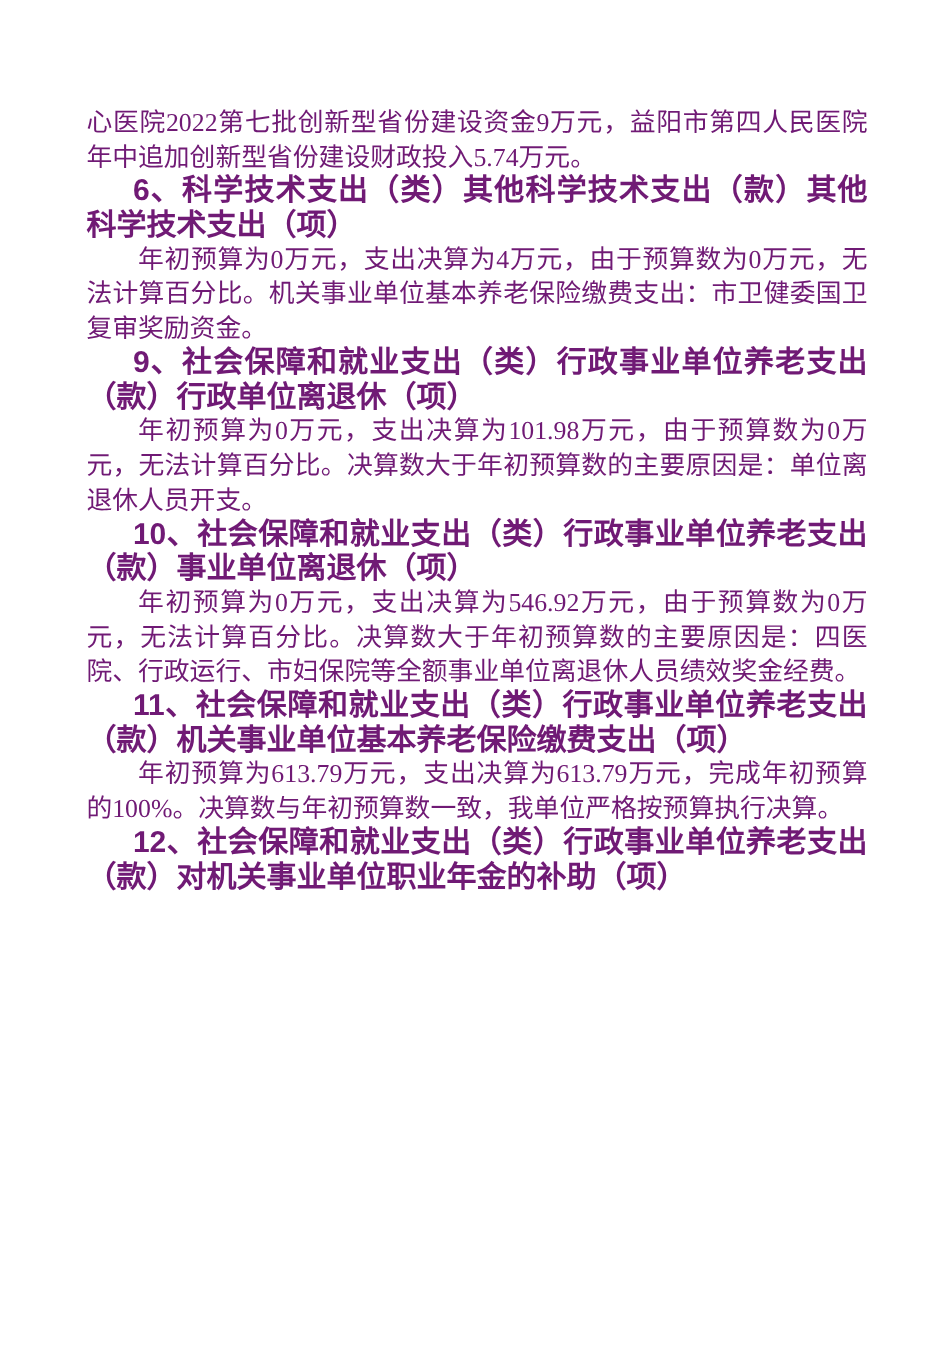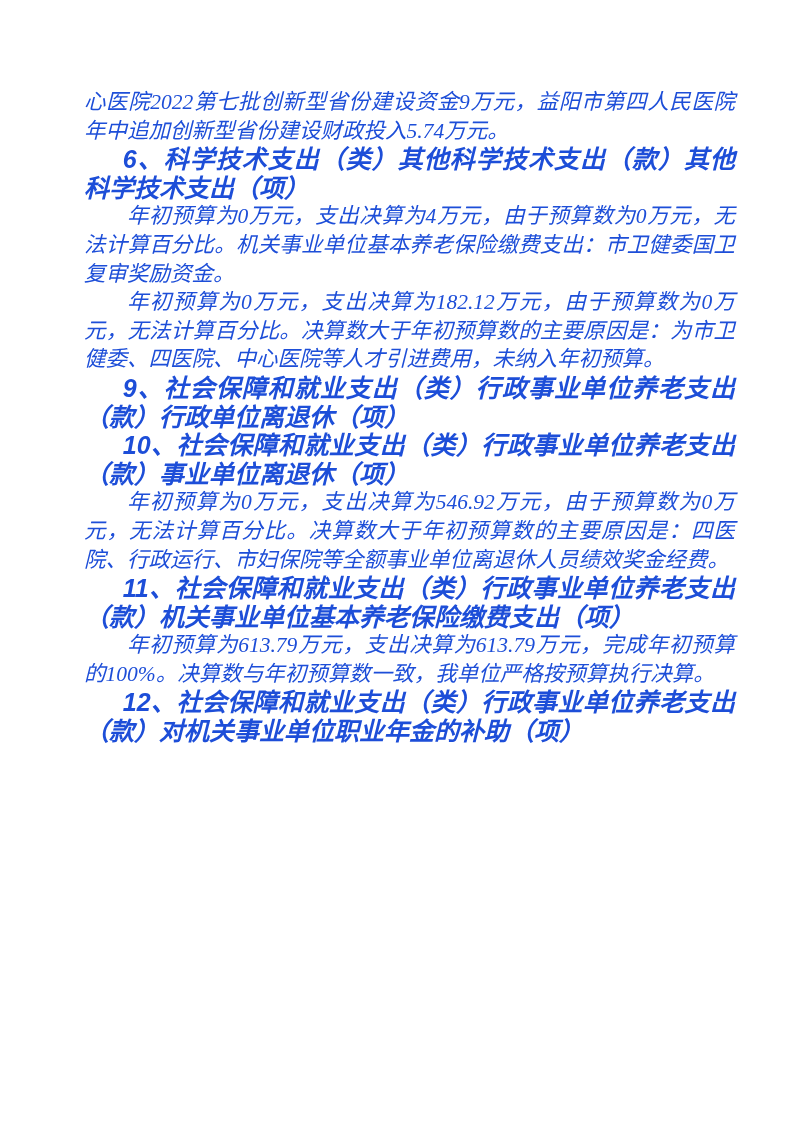--- a/index.html
+++ b/index.html
@@ -9,30 +9,29 @@
   }
   .page {
     position: relative;
     width: 793px;
     height: 1122px;
     background: #ffffff;
     overflow: hidden;
   }
   .doc-body {
     position: absolute;
-    left: 84px;
+    left: 72px;
     top: 88px;
     width: 651px;
-    color: #1d4ed8;
+    color: #701a75;
     font-family: "Liberation Serif", "DejaVu Serif", serif;
     font-size: 21.5px;
     line-height: 28.6px;
     text-align: justify;
     line-break: loose;
-    font-style: italic;
   }
   .para {
     margin: 0;
     padding: 0;
     text-indent: 2em;
   }
   .para.continuation {
     text-indent: 0;
   }
   .section-heading {
@@ -50,23 +49,23 @@
 <body>
 
 <div class="page">
   <div class="doc-body">
     <p class="para continuation">心医院2022第七批创新型省份建设资金9万元，益阳市第四人民医院年中追加创新型省份建设财政投入5.74万元。</p>
 
   <h2 class="section-heading">6、科学技术支出（类）其他科学技术支出（款）其他科学技术支出（项）</h2>
 
   <p class="para">年初预算为0万元，支出决算为4万元，由于预算数为0万元，无法计算百分比。机关事业单位基本养老保险缴费支出：市卫健委国卫复审奖励资金。</p>
 
-  <p class="para">年初预算为0万元，支出决算为182.12万元，由于预算数为0万元，无法计算百分比。决算数大于年初预算数的主要原因是：为市卫健委、四医院、中心医院等人才引进费用，未纳入年初预算。</p>
 
   <h2 class="section-heading">9、社会保障和就业支出（类）行政事业单位养老支出（款）行政单位离退休（项）</h2>
+  <p class="para">年初预算为0万元，支出决算为101.98万元，由于预算数为0万元，无法计算百分比。决算数大于年初预算数的主要原因是：单位离退休人员开支。</p>
 
   <h2 class="section-heading">10、社会保障和就业支出（类）行政事业单位养老支出（款）事业单位离退休（项）</h2>
   <p class="para">年初预算为0万元，支出决算为546.92万元，由于预算数为0万元，无法计算百分比。决算数大于年初预算数的主要原因是：四医院、行政运行、市妇保院等全额事业单位离退休人员绩效奖金经费。</p>
 
   <h2 class="section-heading">11、社会保障和就业支出（类）行政事业单位养老支出（款）机关事业单位基本养老保险缴费支出（项）</h2>
   <p class="para">年初预算为613.79万元，支出决算为613.79万元，完成年初预算的100%。决算数与年初预算数一致，我单位严格按预算执行决算。</p>
 
   <h2 class="section-heading">12、社会保障和就业支出（类）行政事业单位养老支出（款）对机关事业单位职业年金的补助（项）</h2>
 
 </div>

